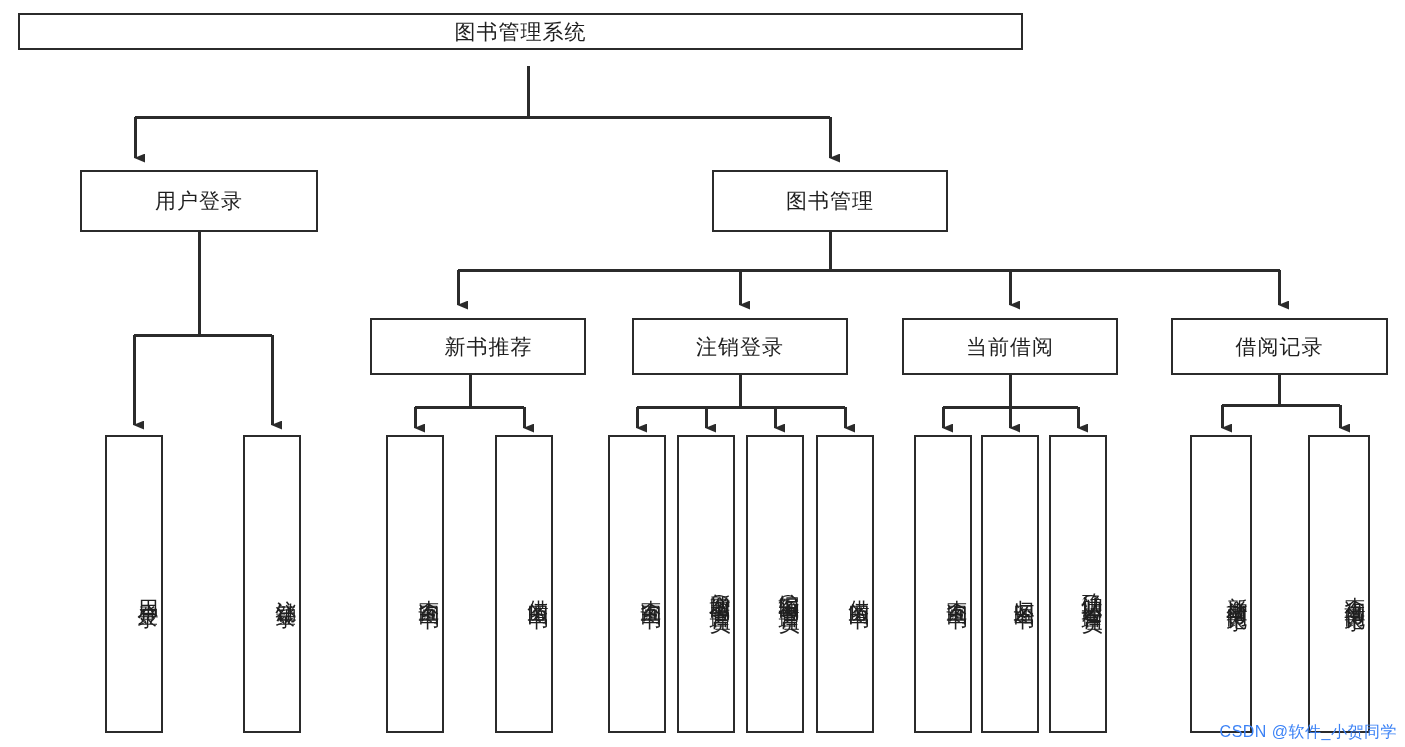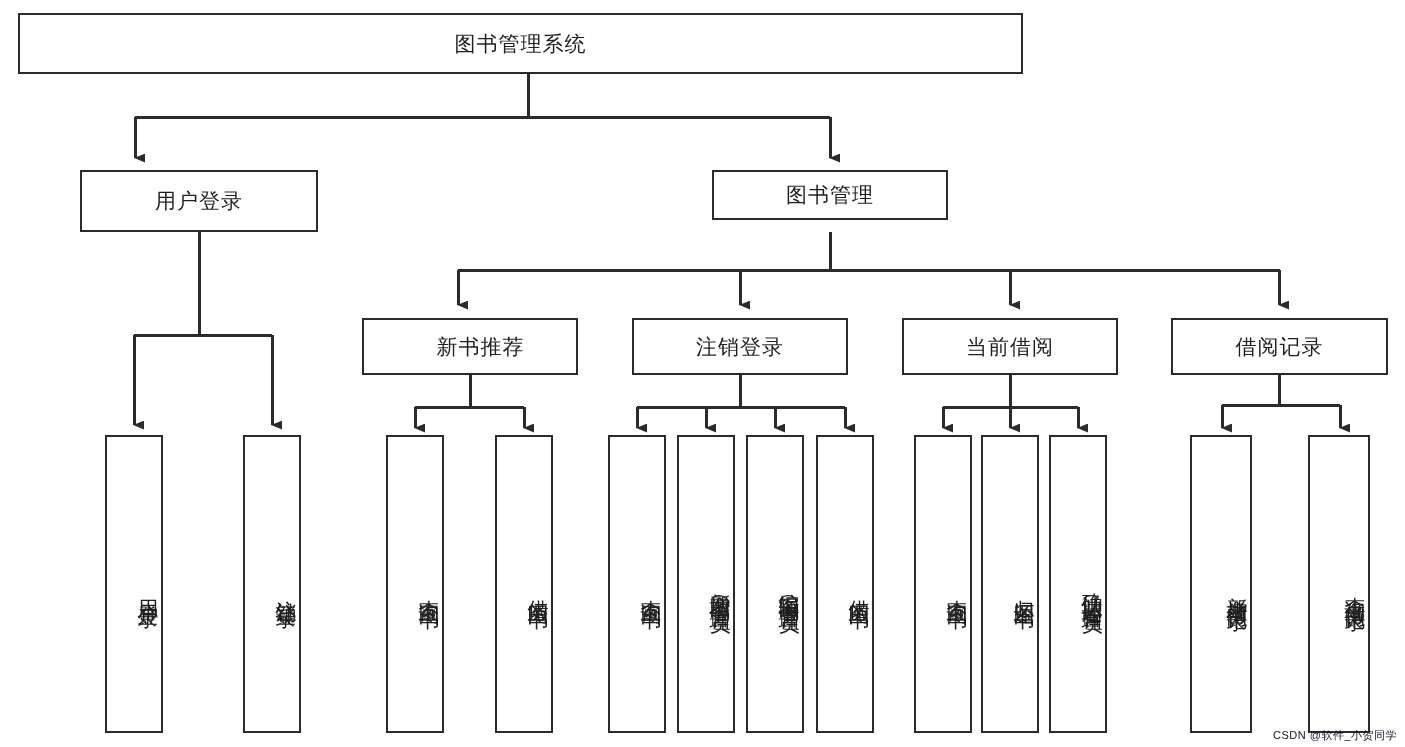--- a/index.html
+++ b/index.html
@@ -33,22 +33,22 @@
     align-items:flex-start;
     justify-content:center;
   }
   .node-label{display:block;white-space:pre;}
   .node-box.v .node-label{writing-mode:vertical-rl;text-orientation:upright;}
 
   #watermark{
     position:absolute;
     right:8px;
     bottom:4px;
-    font-size:11px;
-    color:#0f172a;
+    font-size:16px;
+    color:#3b82f6;
     letter-spacing:0.5px;
     white-space:nowrap;
     user-select:none;
   }
 </style>
 </head>
 <body>
 
 <div id="diagram-root">
 
@@ -98,33 +98,33 @@
       <path d="M1010,407 L1010,428" marker-end="url(#arrowhead)"></path>
       <path d="M1078,407 L1078,428" marker-end="url(#arrowhead)"></path>
 
       <path d="M1279,375 L1279,405"></path>
       <path d="M1222,405 L1340,405"></path>
       <path d="M1222,405 L1222,428" marker-end="url(#arrowhead)"></path>
       <path d="M1340,405 L1340,428" marker-end="url(#arrowhead)"></path>
     </g>
   </svg>
 
-  <div class="node-box h" style="left:18px;top:13px;width:1005px;height:61px;">
+  <div class="node-box h" style="left:18px;top:13px;width:1005px;height:37px;">
     <span class="node-label">图书管理系统</span>
   </div>
 
   <div class="node-box h" style="left:80px;top:170px;width:238px;height:62px;">
     <span class="node-label">用户登录</span>
   </div>
 
-  <div class="node-box h" style="left:712px;top:170px;width:236px;height:50px;">
+  <div class="node-box h" style="left:712px;top:170px;width:236px;height:62px;">
     <span class="node-label">图书管理</span>
   </div>
 
-  <div class="node-box h" style="left:362px;top:318px;width:216px;height:57px;padding-left:21px;">
+  <div class="node-box h" style="left:370px;top:318px;width:216px;height:57px;padding-left:21px;">
     <span class="node-label">新书推荐</span>
   </div>
 
   <div class="node-box h" style="left:632px;top:318px;width:216px;height:57px;">
     <span class="node-label">注销登录</span>
   </div>
 
   <div class="node-box h" style="left:902px;top:318px;width:216px;height:57px;">
     <span class="node-label">当前借阅</span>
   </div>

